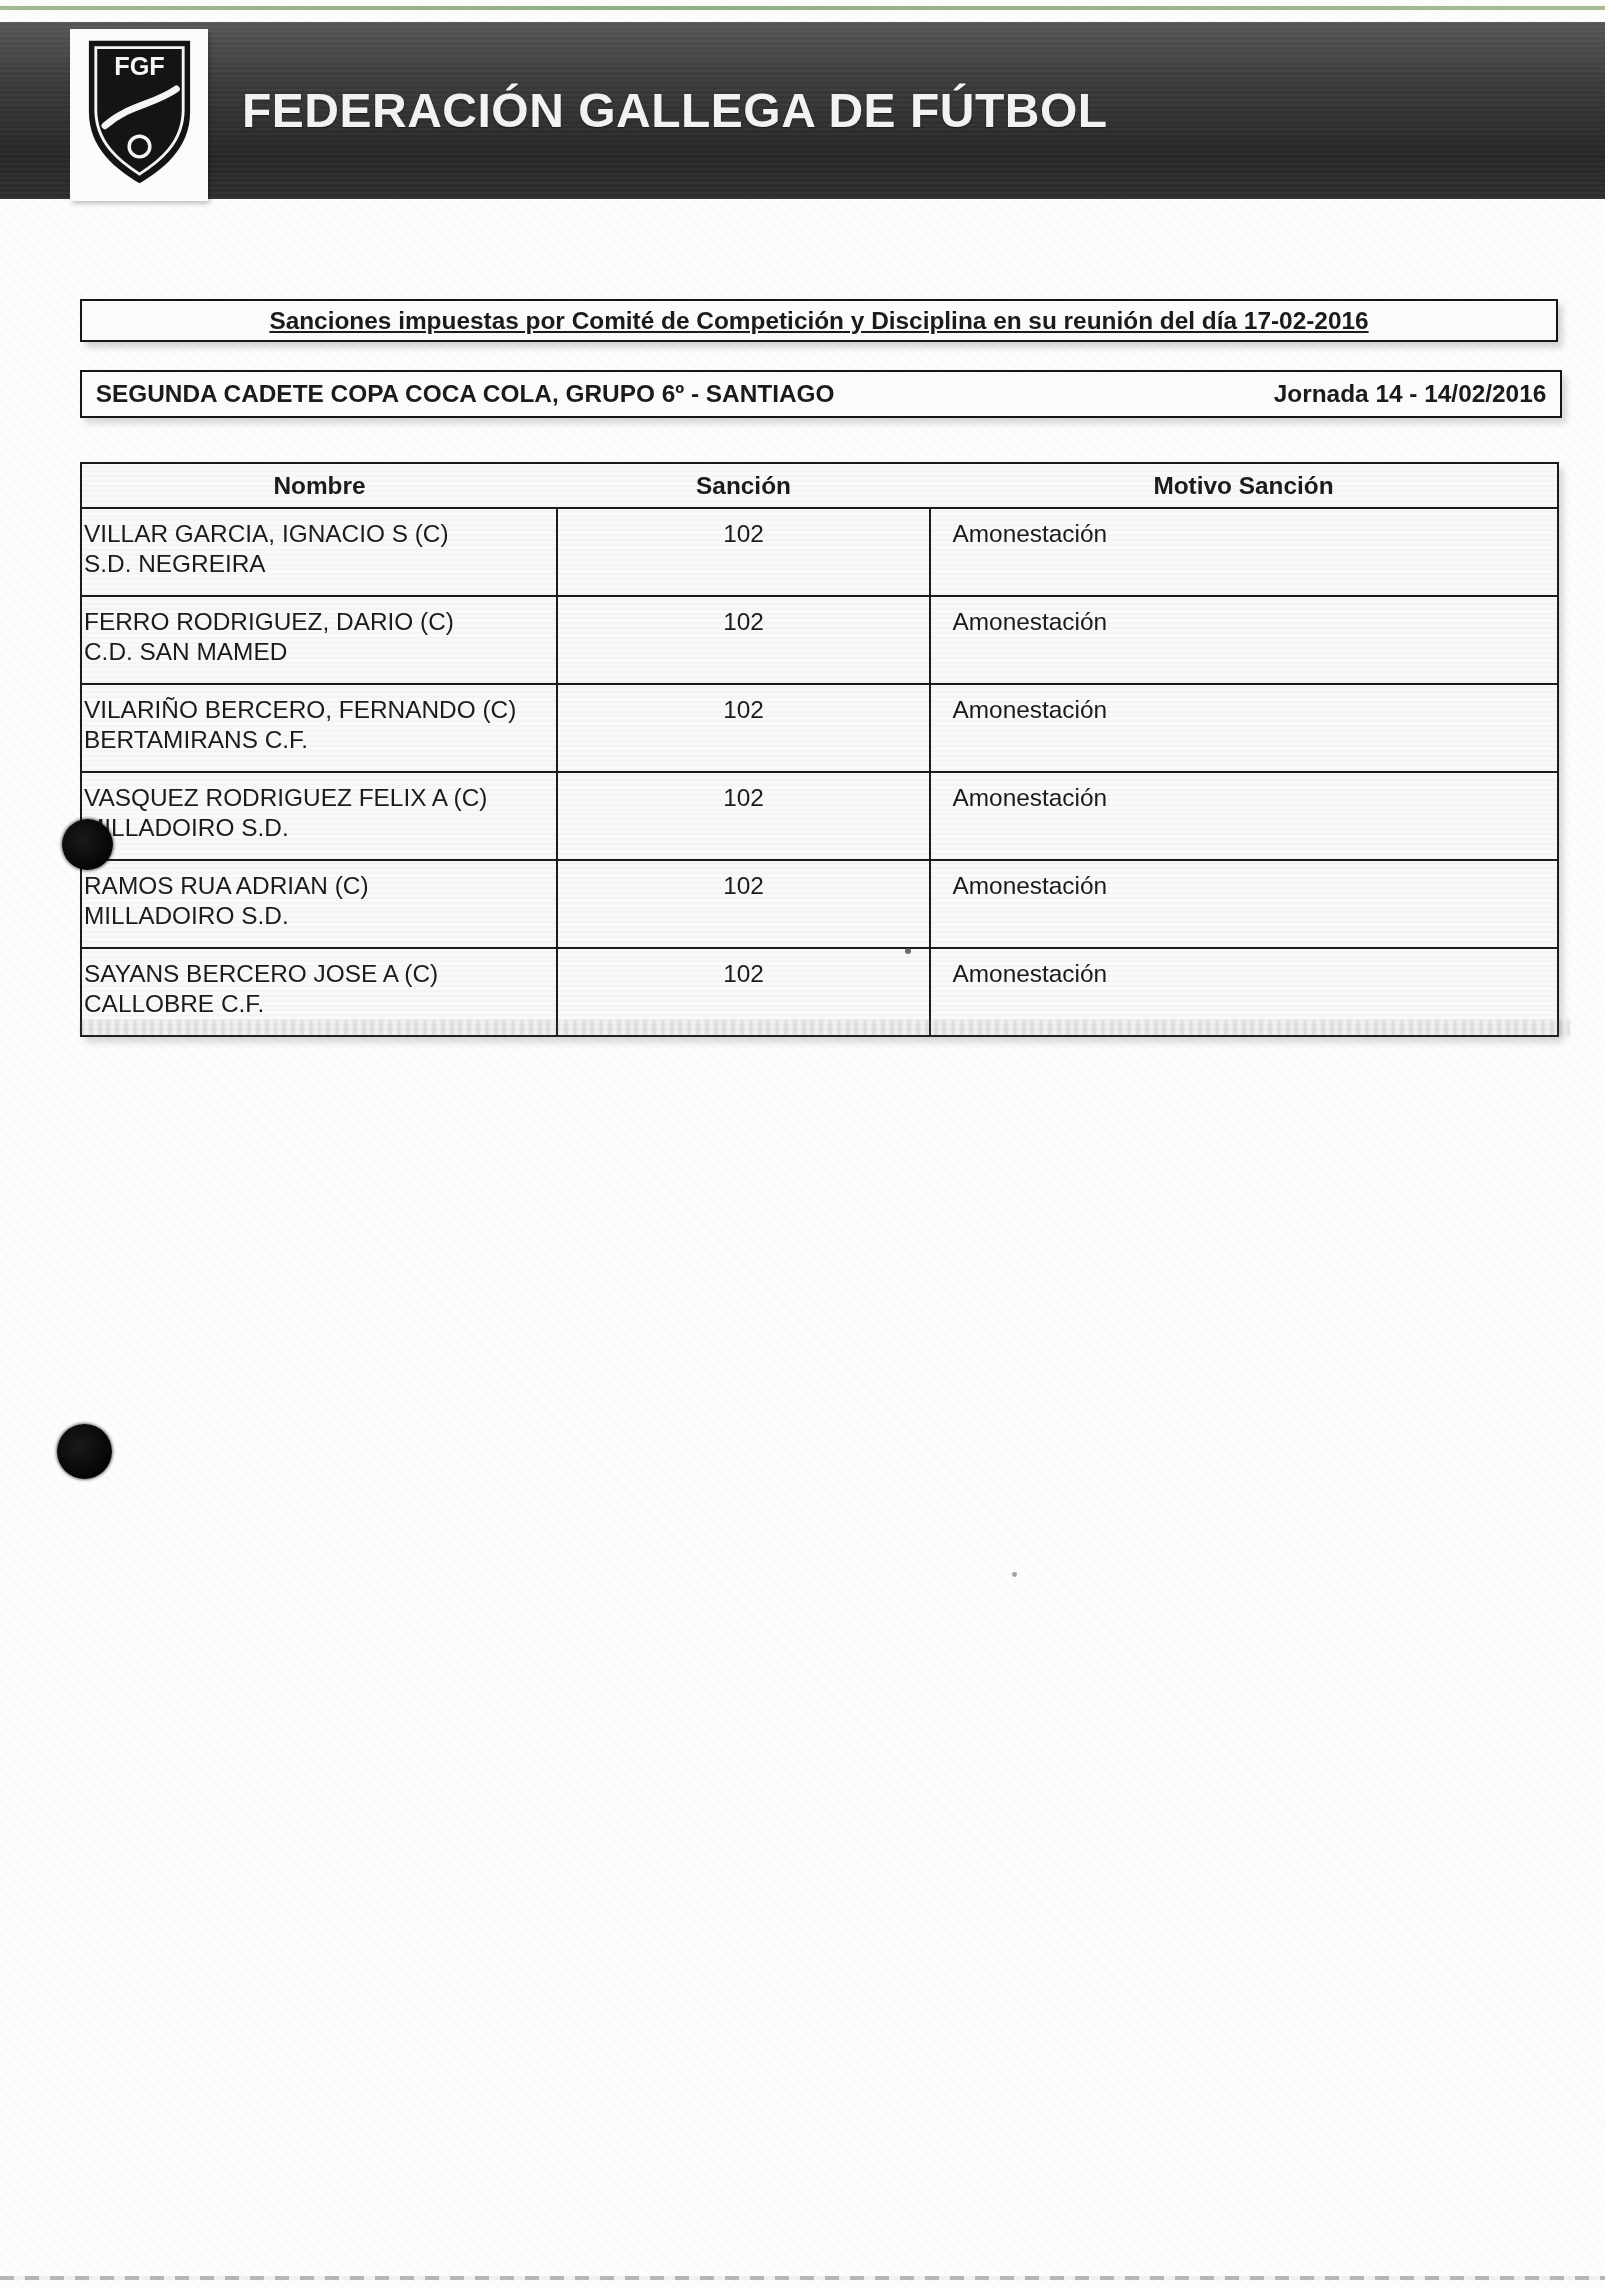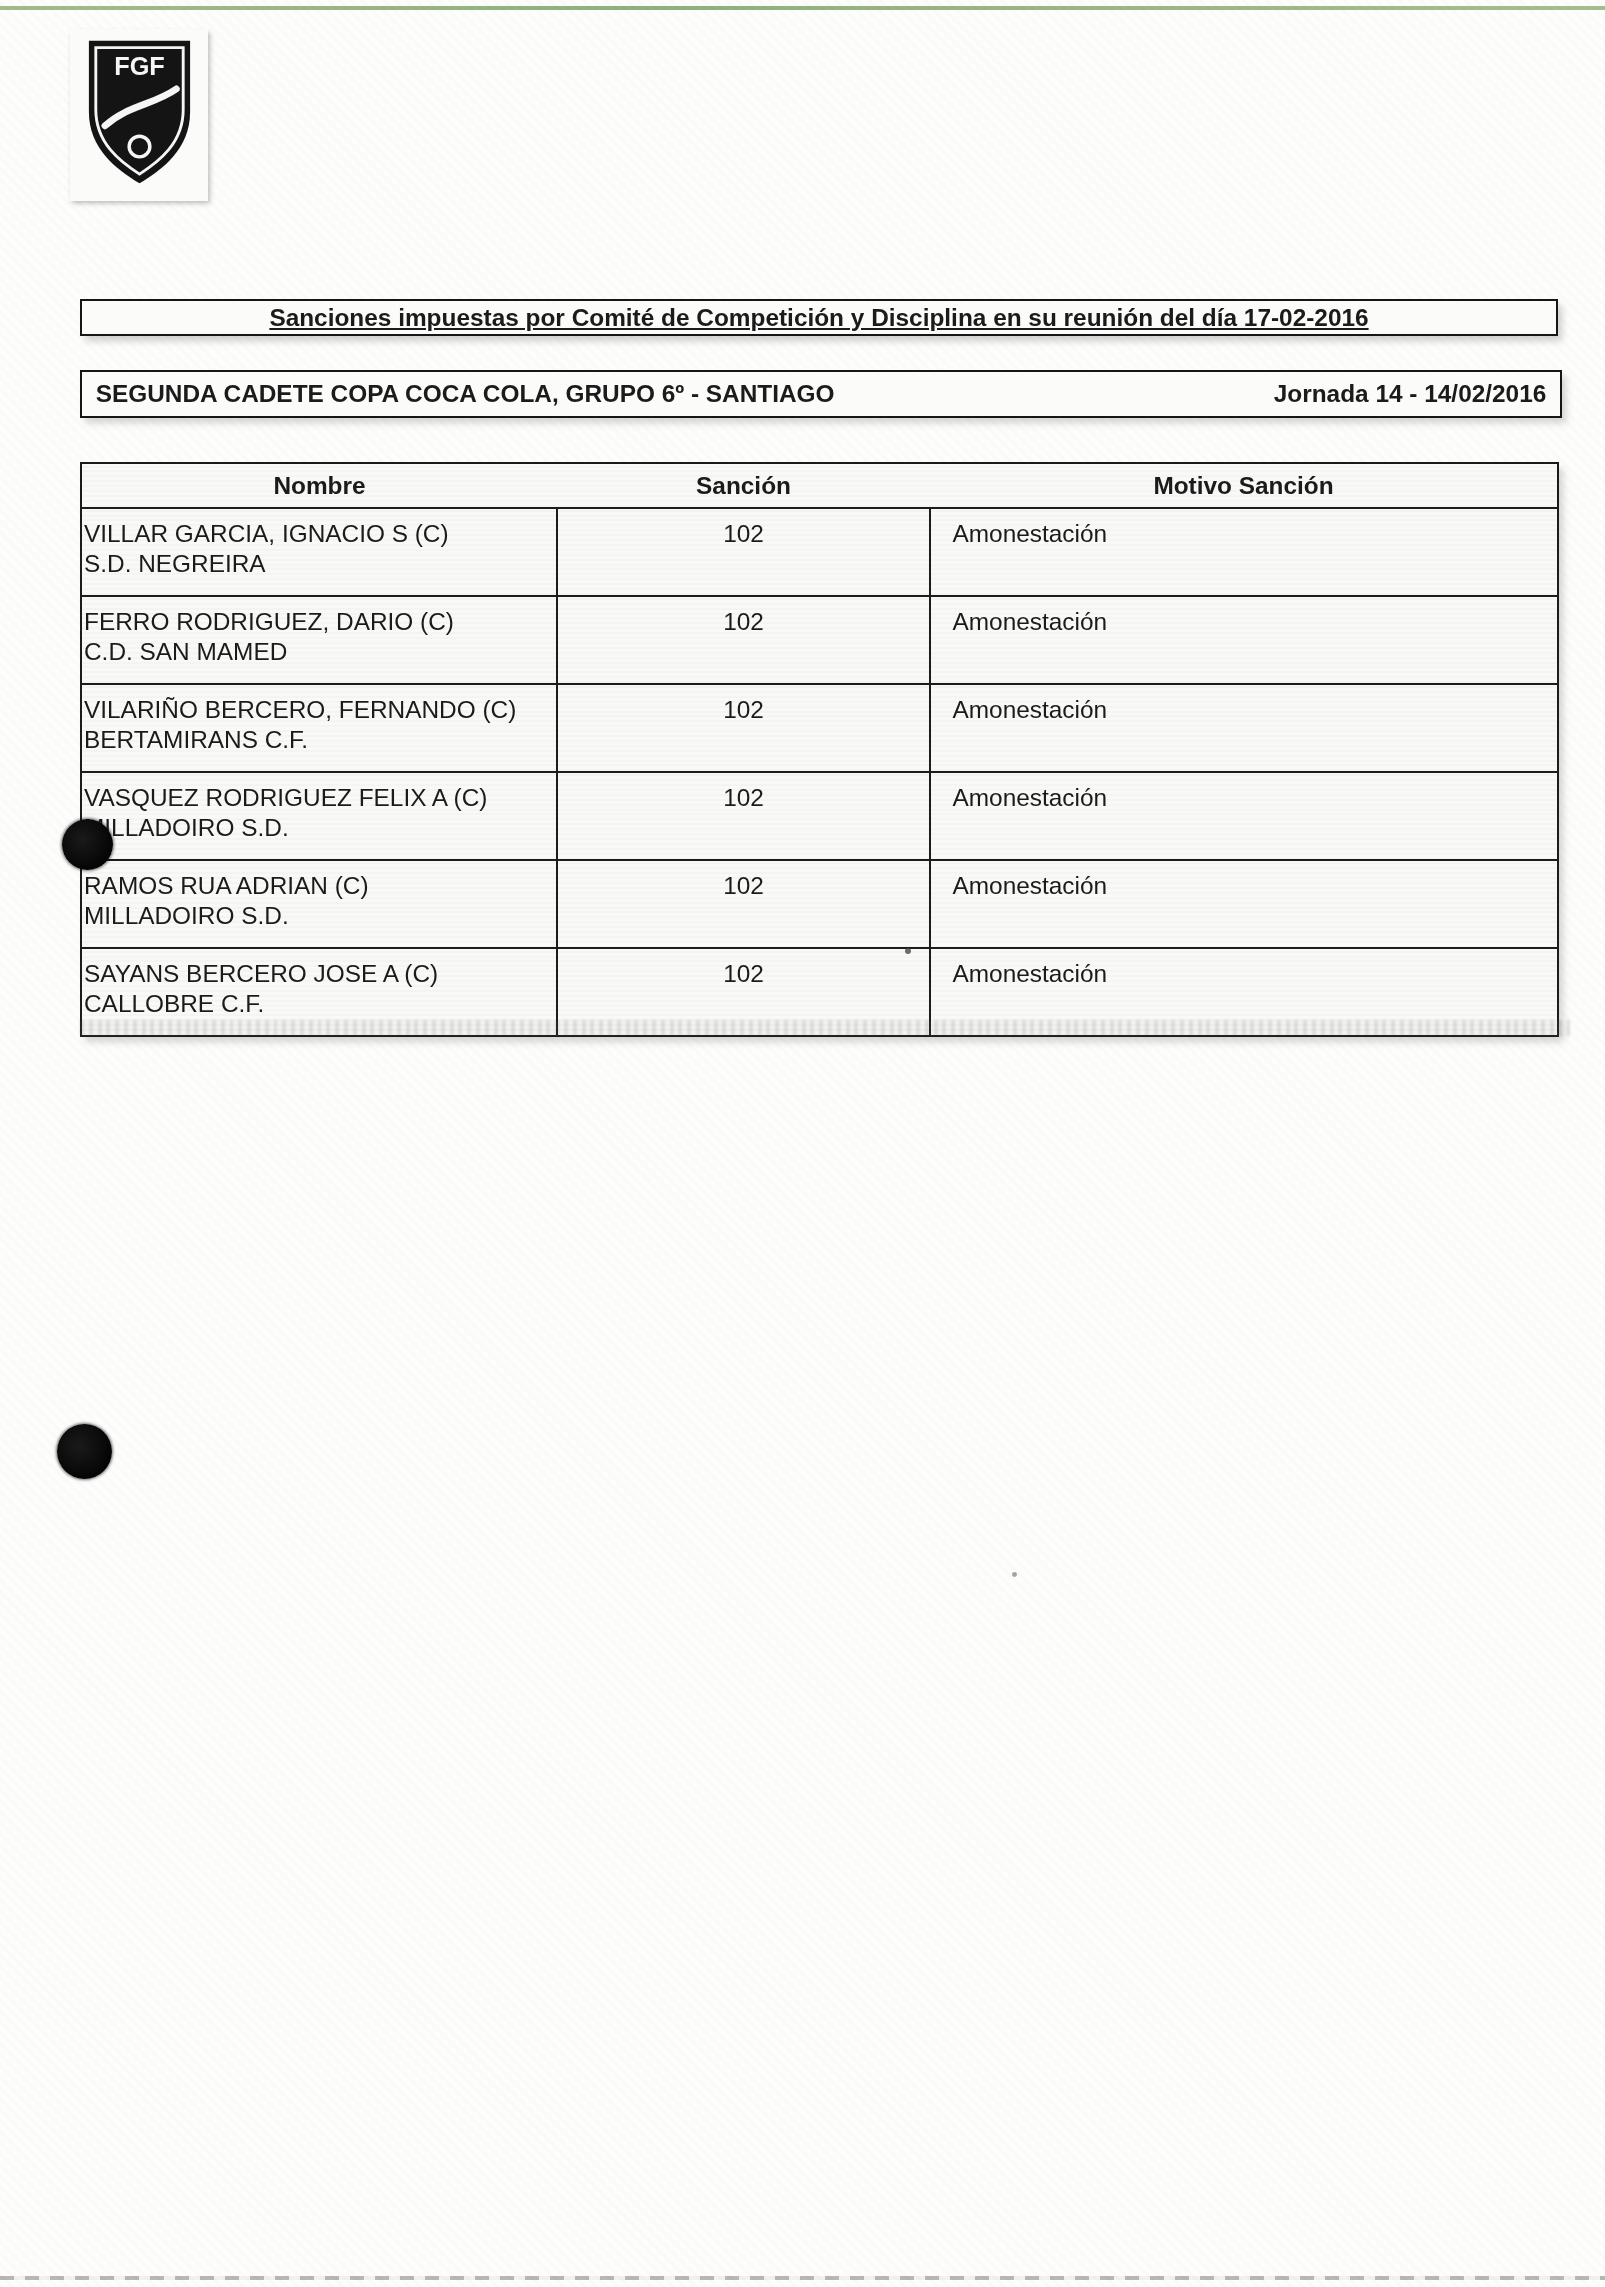--- a/index.html
+++ b/index.html
@@ -58,21 +58,21 @@
     align-items: flex-start;
     justify-content: center;
     padding-top: 5.9px;
     box-sizing: border-box;
   }
 
   
   .title-box {
     position: absolute;
     left: 80px; top: 299px;
-    width: 1478px; height: 37px;
+    width: 1478px; height: 43px;
     background: #fbfbf9;
     border: 2.9px solid #161616;
     box-sizing: border-box;
     display: flex;
     align-items: center;
     justify-content: center;
     box-shadow: 4.9px 5.9px 6.8px rgba(110,110,110,0.30);
   }
   .title-text {
     font-size: 24.4px;
@@ -171,20 +171,23 @@
     opacity: 0.6;
   }
 </style>
 </head>
 <body>
 
 <div class="page">
 
   <div class="top-green-line"></div>
 
+  <header class="org-band">
+    <h1 class="org-title">FEDERACIÓN GALLEGA DE FÚTBOL</h1>
+  </header>
 
   <div class="logo-box">
     <svg width="115" height="154" viewBox="0 0 100 132">
       <path d="M6,4 L94,4 L94,66 C94,98 70,116 50,128 C30,116 6,98 6,66 Z" fill="#141414"></path>
       <path d="M12,10 L88,10 L88,64 C88,93 67,109 50,120 C33,109 12,93 12,64 Z" fill="none" stroke="#f5f5f5" stroke-width="2.5"></path>
       <text x="50" y="34" text-anchor="middle" font-family="Liberation Sans, sans-serif" font-size="22" font-weight="bold" fill="#f5f5f5">FGF</text>
       <path d="M20,78 C40,60 62,60 82,46" fill="none" stroke="#f5f5f5" stroke-width="6" stroke-linecap="round"></path>
       <circle cx="50" cy="96" r="9" fill="none" stroke="#f5f5f5" stroke-width="3"></circle>
     </svg>
   </div>

